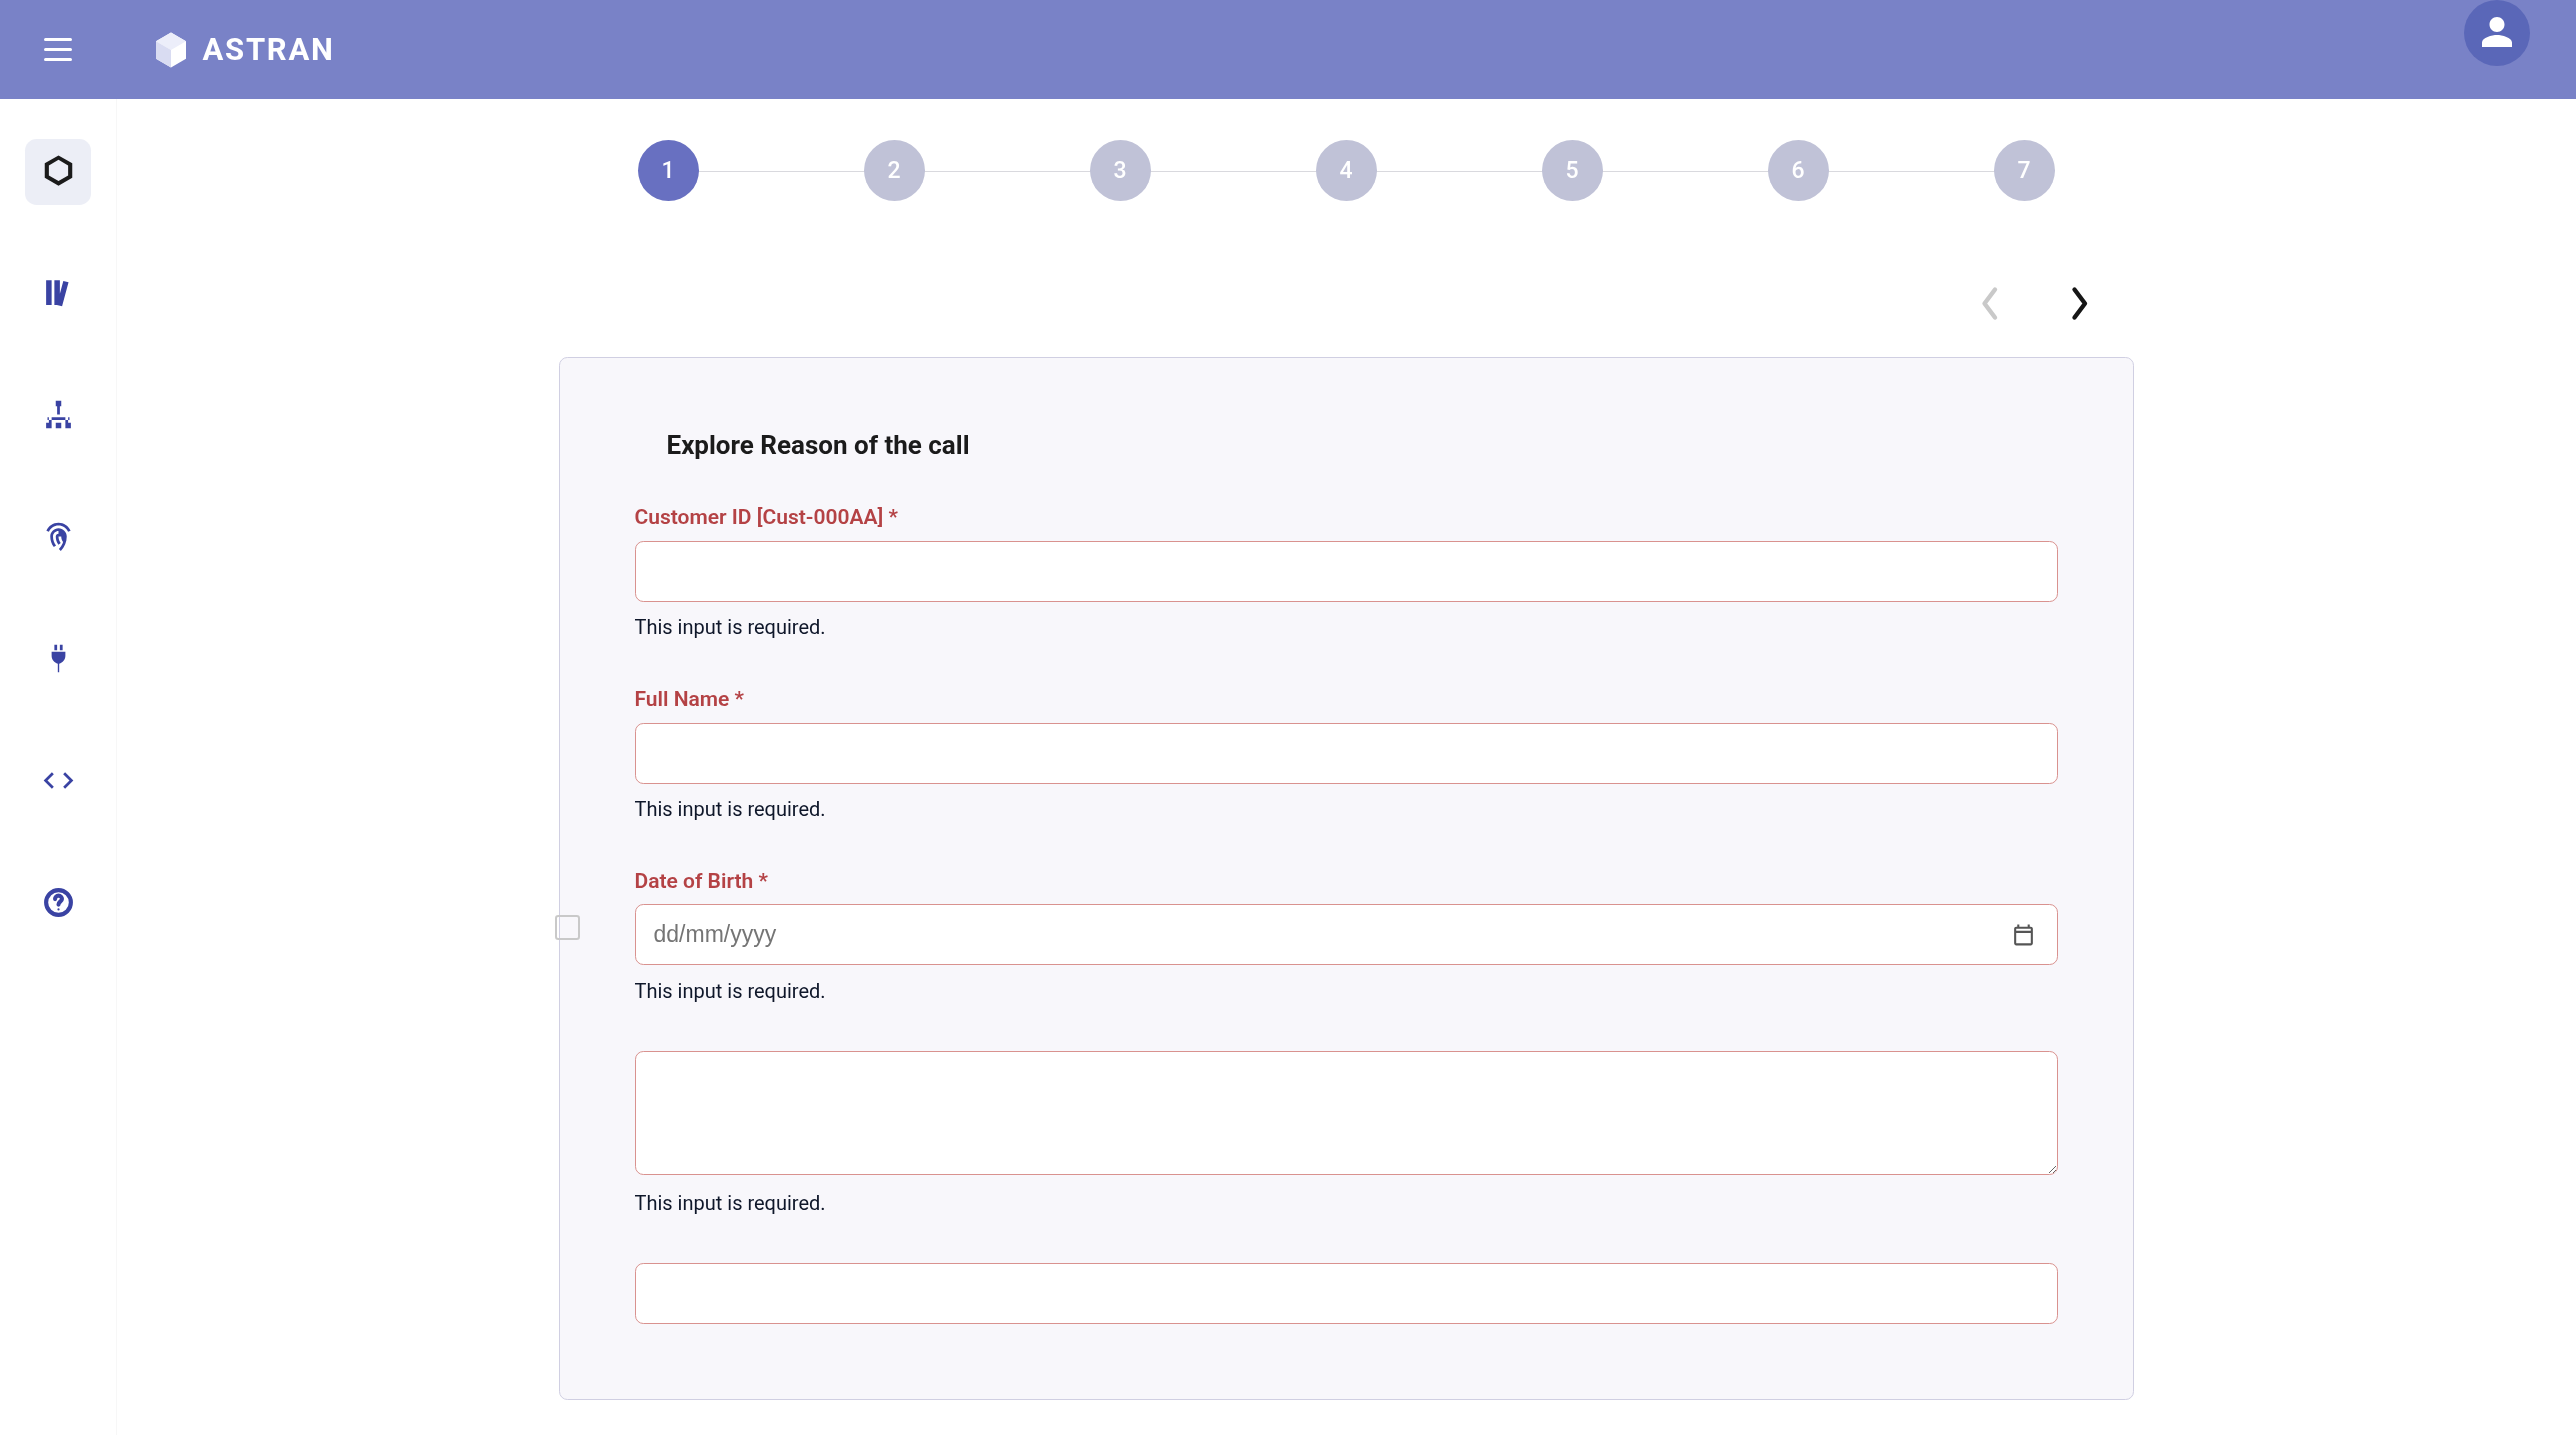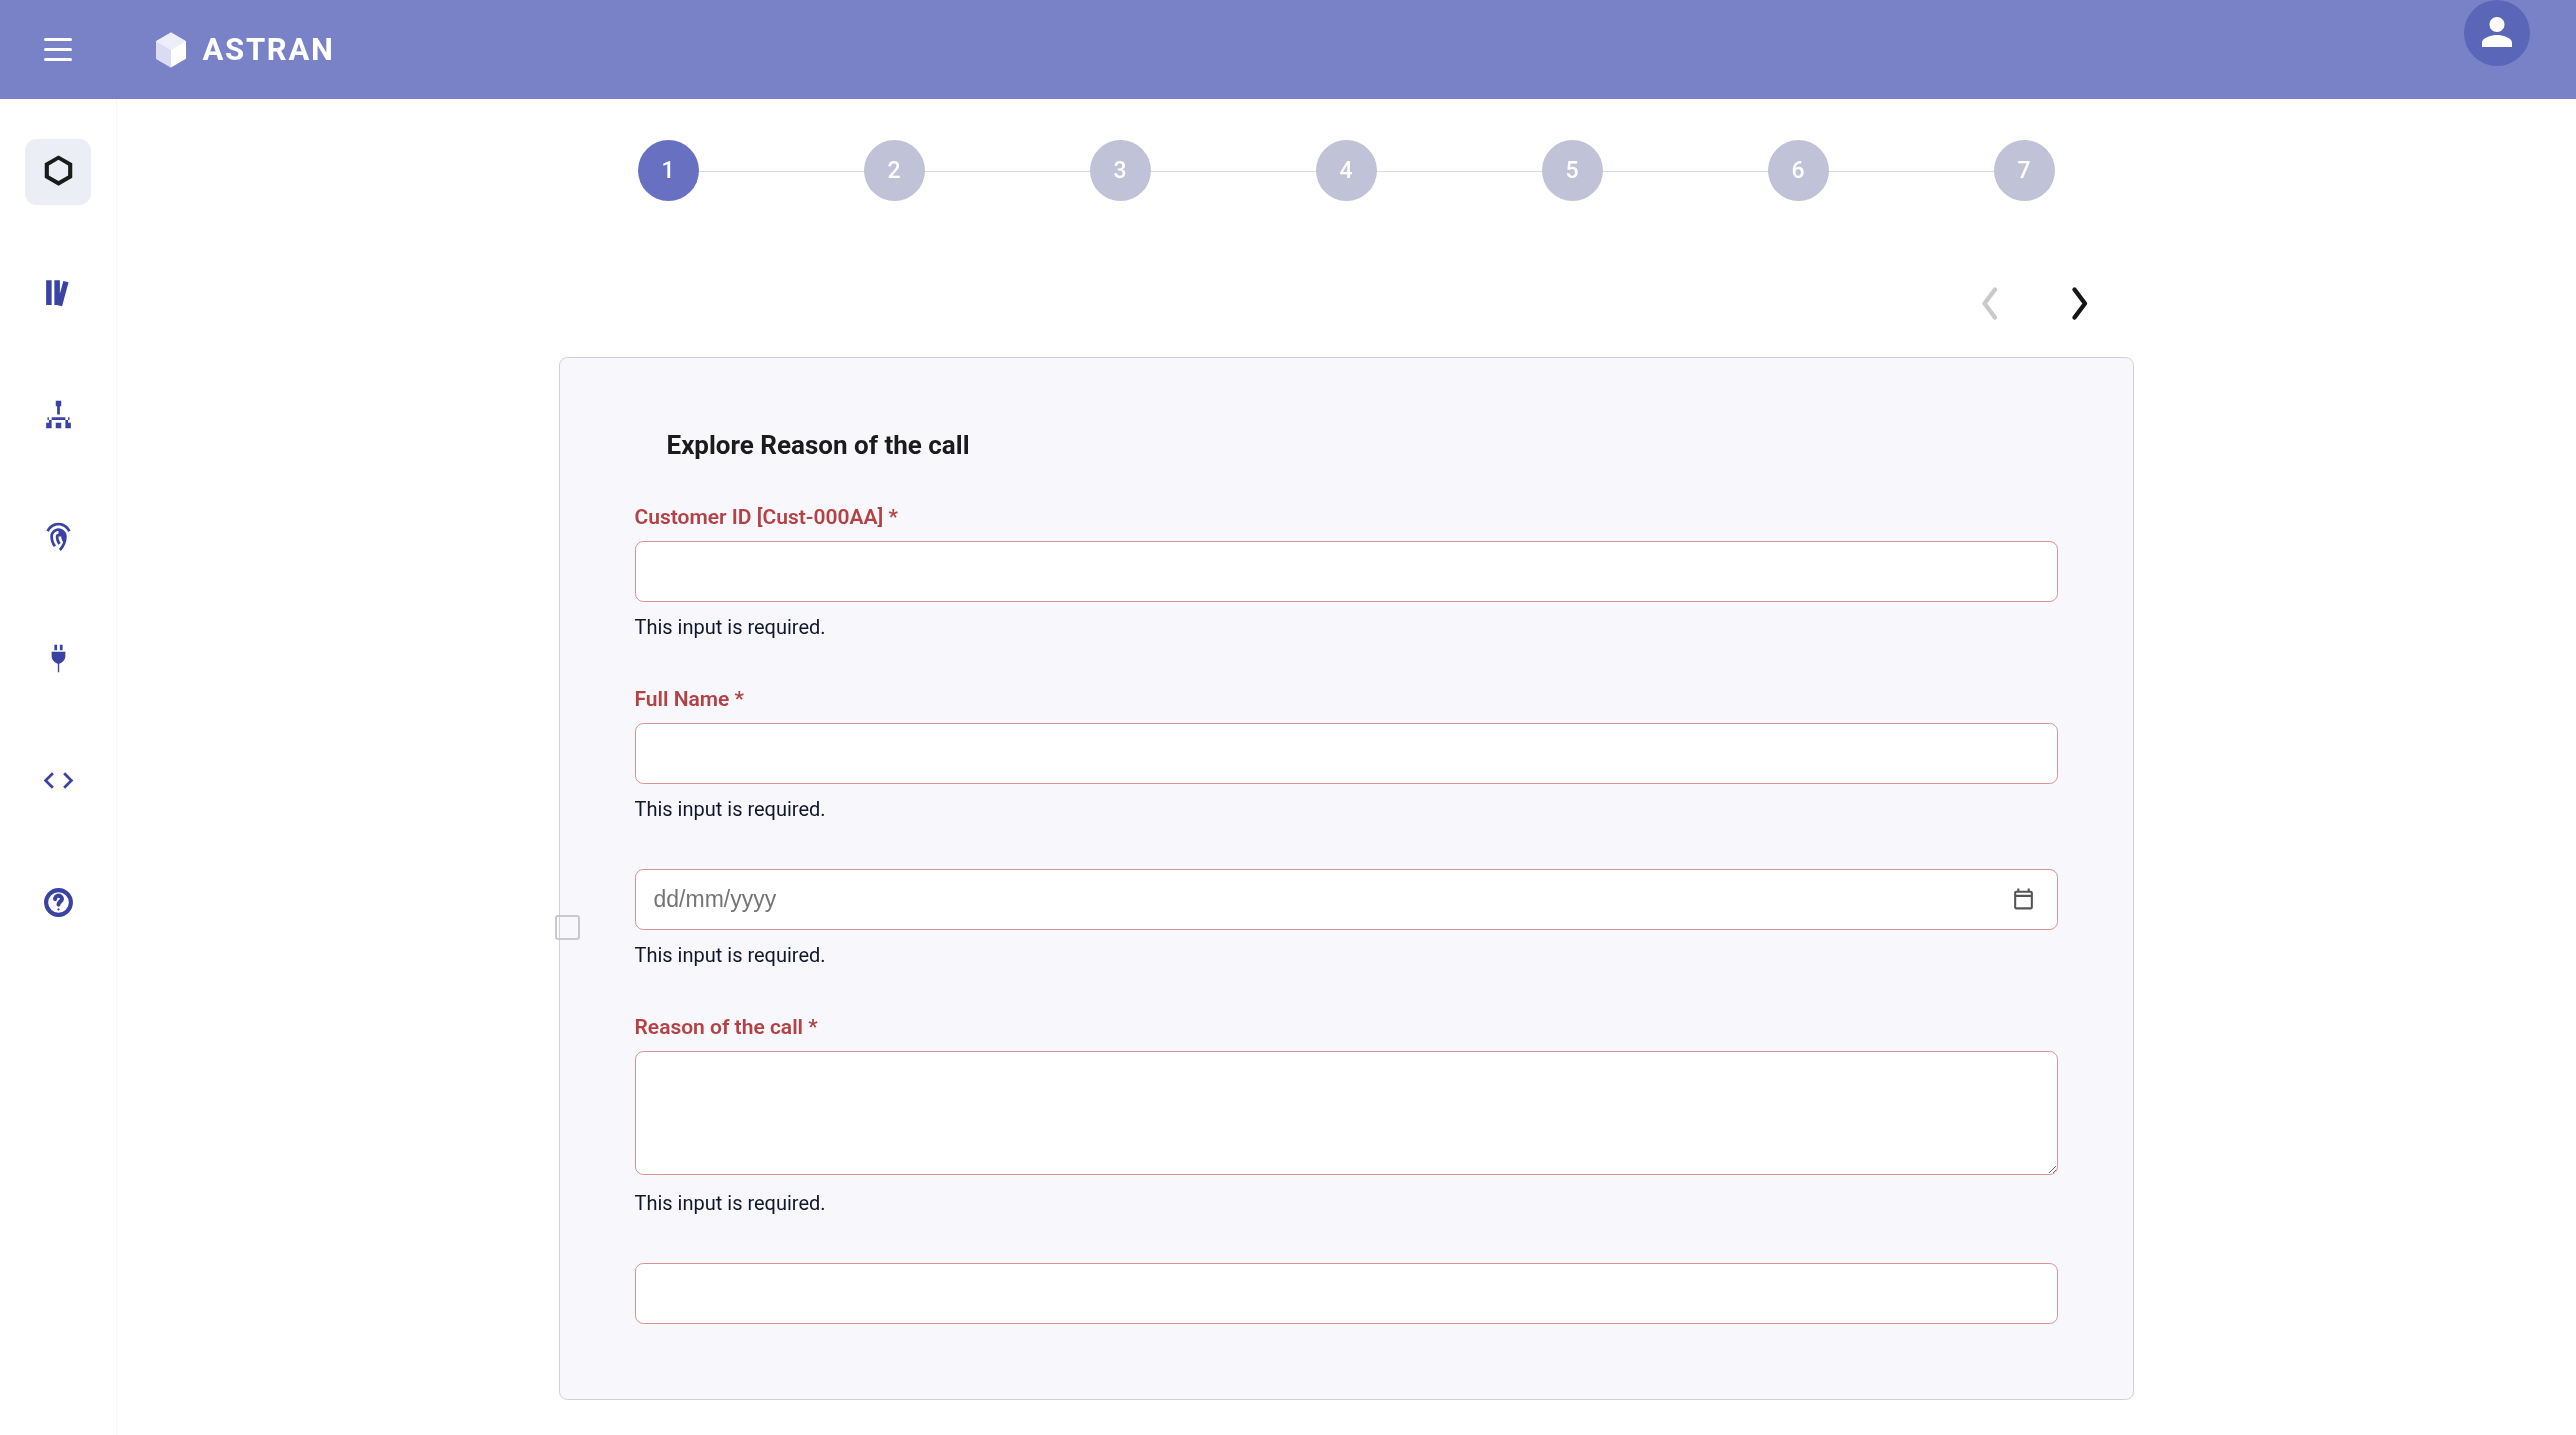--- a/index.html
+++ b/index.html
@@ -340,33 +340,33 @@
           </div>
 
           <div class="field-block">
             <label class="field-label">Full Name *</label>
             <input type="text" class="field-input" value="" style="">
             <div class="field-error">This input is required.</div>
           </div>
 
           <div class="field-block">
             <div class="grey-marker"></div>
+            <label class="field-label">Date of Birth *</label>
             <div class="date-wrapper">
               <input type="text" class="field-input date" placeholder="dd/mm/yyyy" style="">
               <span class="calendar-icon">
                 <svg viewBox="0 0 24 24">
                     <path d="M19 4h-1V2h-2v2H8V2H6v2H5C3.9 4 3 4.9 3 6v14c0 1.1.9 2 2 2h14c1.1 0 2-.9 2-2V6c0-1.1-.9-2-2-2zm0 16H5V10h14v10zM5 8V6h14v2H5z"></path>
                   </svg>
               </span>
             </div>
             <div class="field-error">This input is required.</div>
           </div>
 
           <div class="field-block">
-            <label class="field-label">Reason of the call *</label>
             <textarea class="field-textarea" style=""></textarea>
             <div class="field-error">This input is required.</div>
           </div>
 
           <div class="field-block">
             <input type="text" class="field-input" value="" style="">
             
           </div>
 
         </div>

